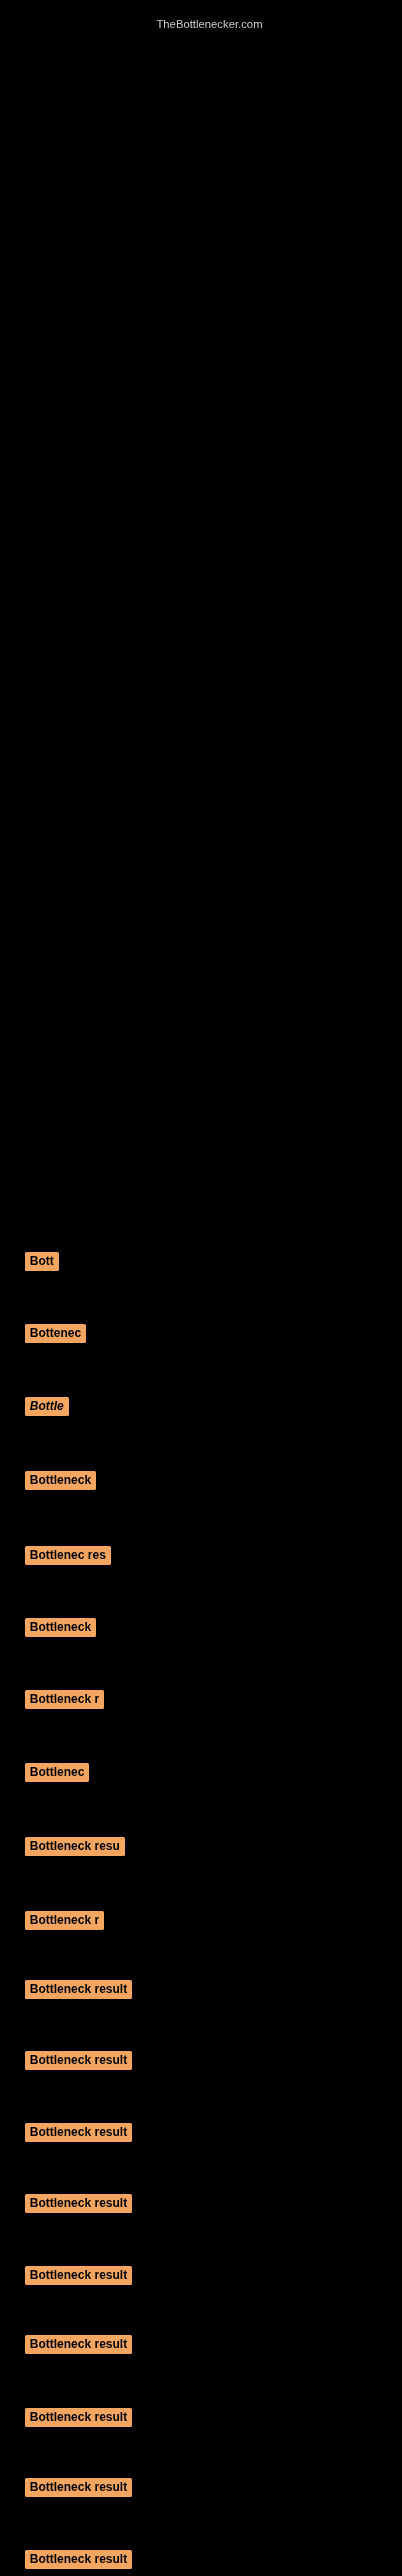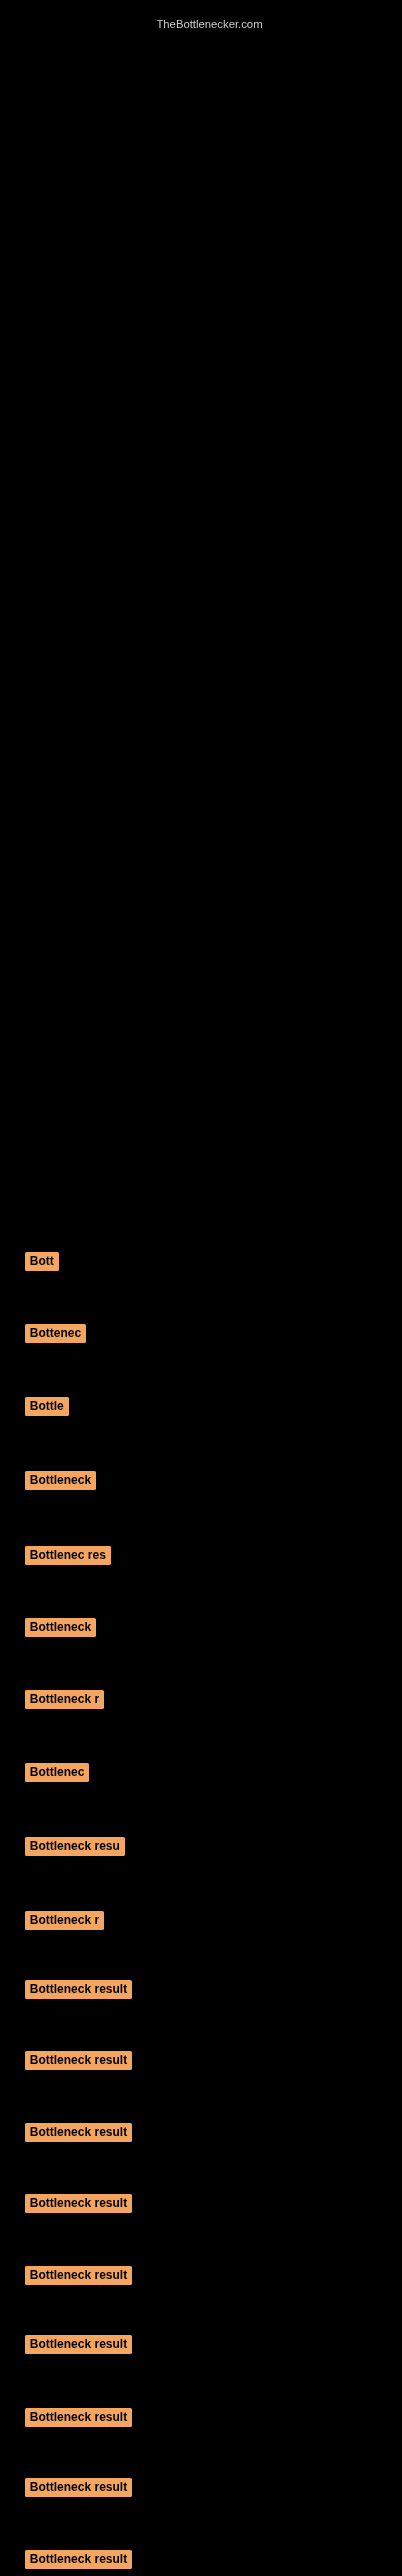--- a/index.html
+++ b/index.html
@@ -43,21 +43,21 @@
     }
   </style>
 </head>
 <body>
 
 <div class="site-title">TheBottlenecker.com</div>
 
 <div class="bottleneck-labels-container" id="labels-container">
     <div class="bottleneck-label" style="top: 1236px; max-width: 47px;">Bott</div>
     <div class="bottleneck-label" style="top: 1308px; max-width: 68px;">Bottenec</div>
-    <div class="bottleneck-label" style="top: 1381px; max-width: 55px;">Bottle</div>
+    <div class="bottleneck-label" style="top: 1381px; max-width: 55px; font-style: italic;">Bottle</div>
     <div class="bottleneck-label" style="top: 1455px; max-width: 79px;">Bottleneck</div>
     <div class="bottleneck-label" style="top: 1530px; max-width: 101px;">Bottlenec res</div>
     <div class="bottleneck-label" style="top: 1602px; max-width: 79px;">Bottleneck</div>
     <div class="bottleneck-label" style="top: 1674px; max-width: 87px;">Bottleneck r</div>
     <div class="bottleneck-label" style="top: 1747px; max-width: 71px;">Bottlenec</div>
     <div class="bottleneck-label" style="top: 1821px; max-width: 105px; text-align: center;">Bottleneck resu</div>
     <div class="bottleneck-label" style="top: 1895px; max-width: 87px;">Bottleneck r</div>
     <div class="bottleneck-label" style="top: 1964px; max-width: 111px;">Bottleneck result</div>
     <div class="bottleneck-label" style="top: 2035px; max-width: 111px;">Bottleneck result</div>
     <div class="bottleneck-label" style="top: 2107px; max-width: 111px;">Bottleneck result</div>

